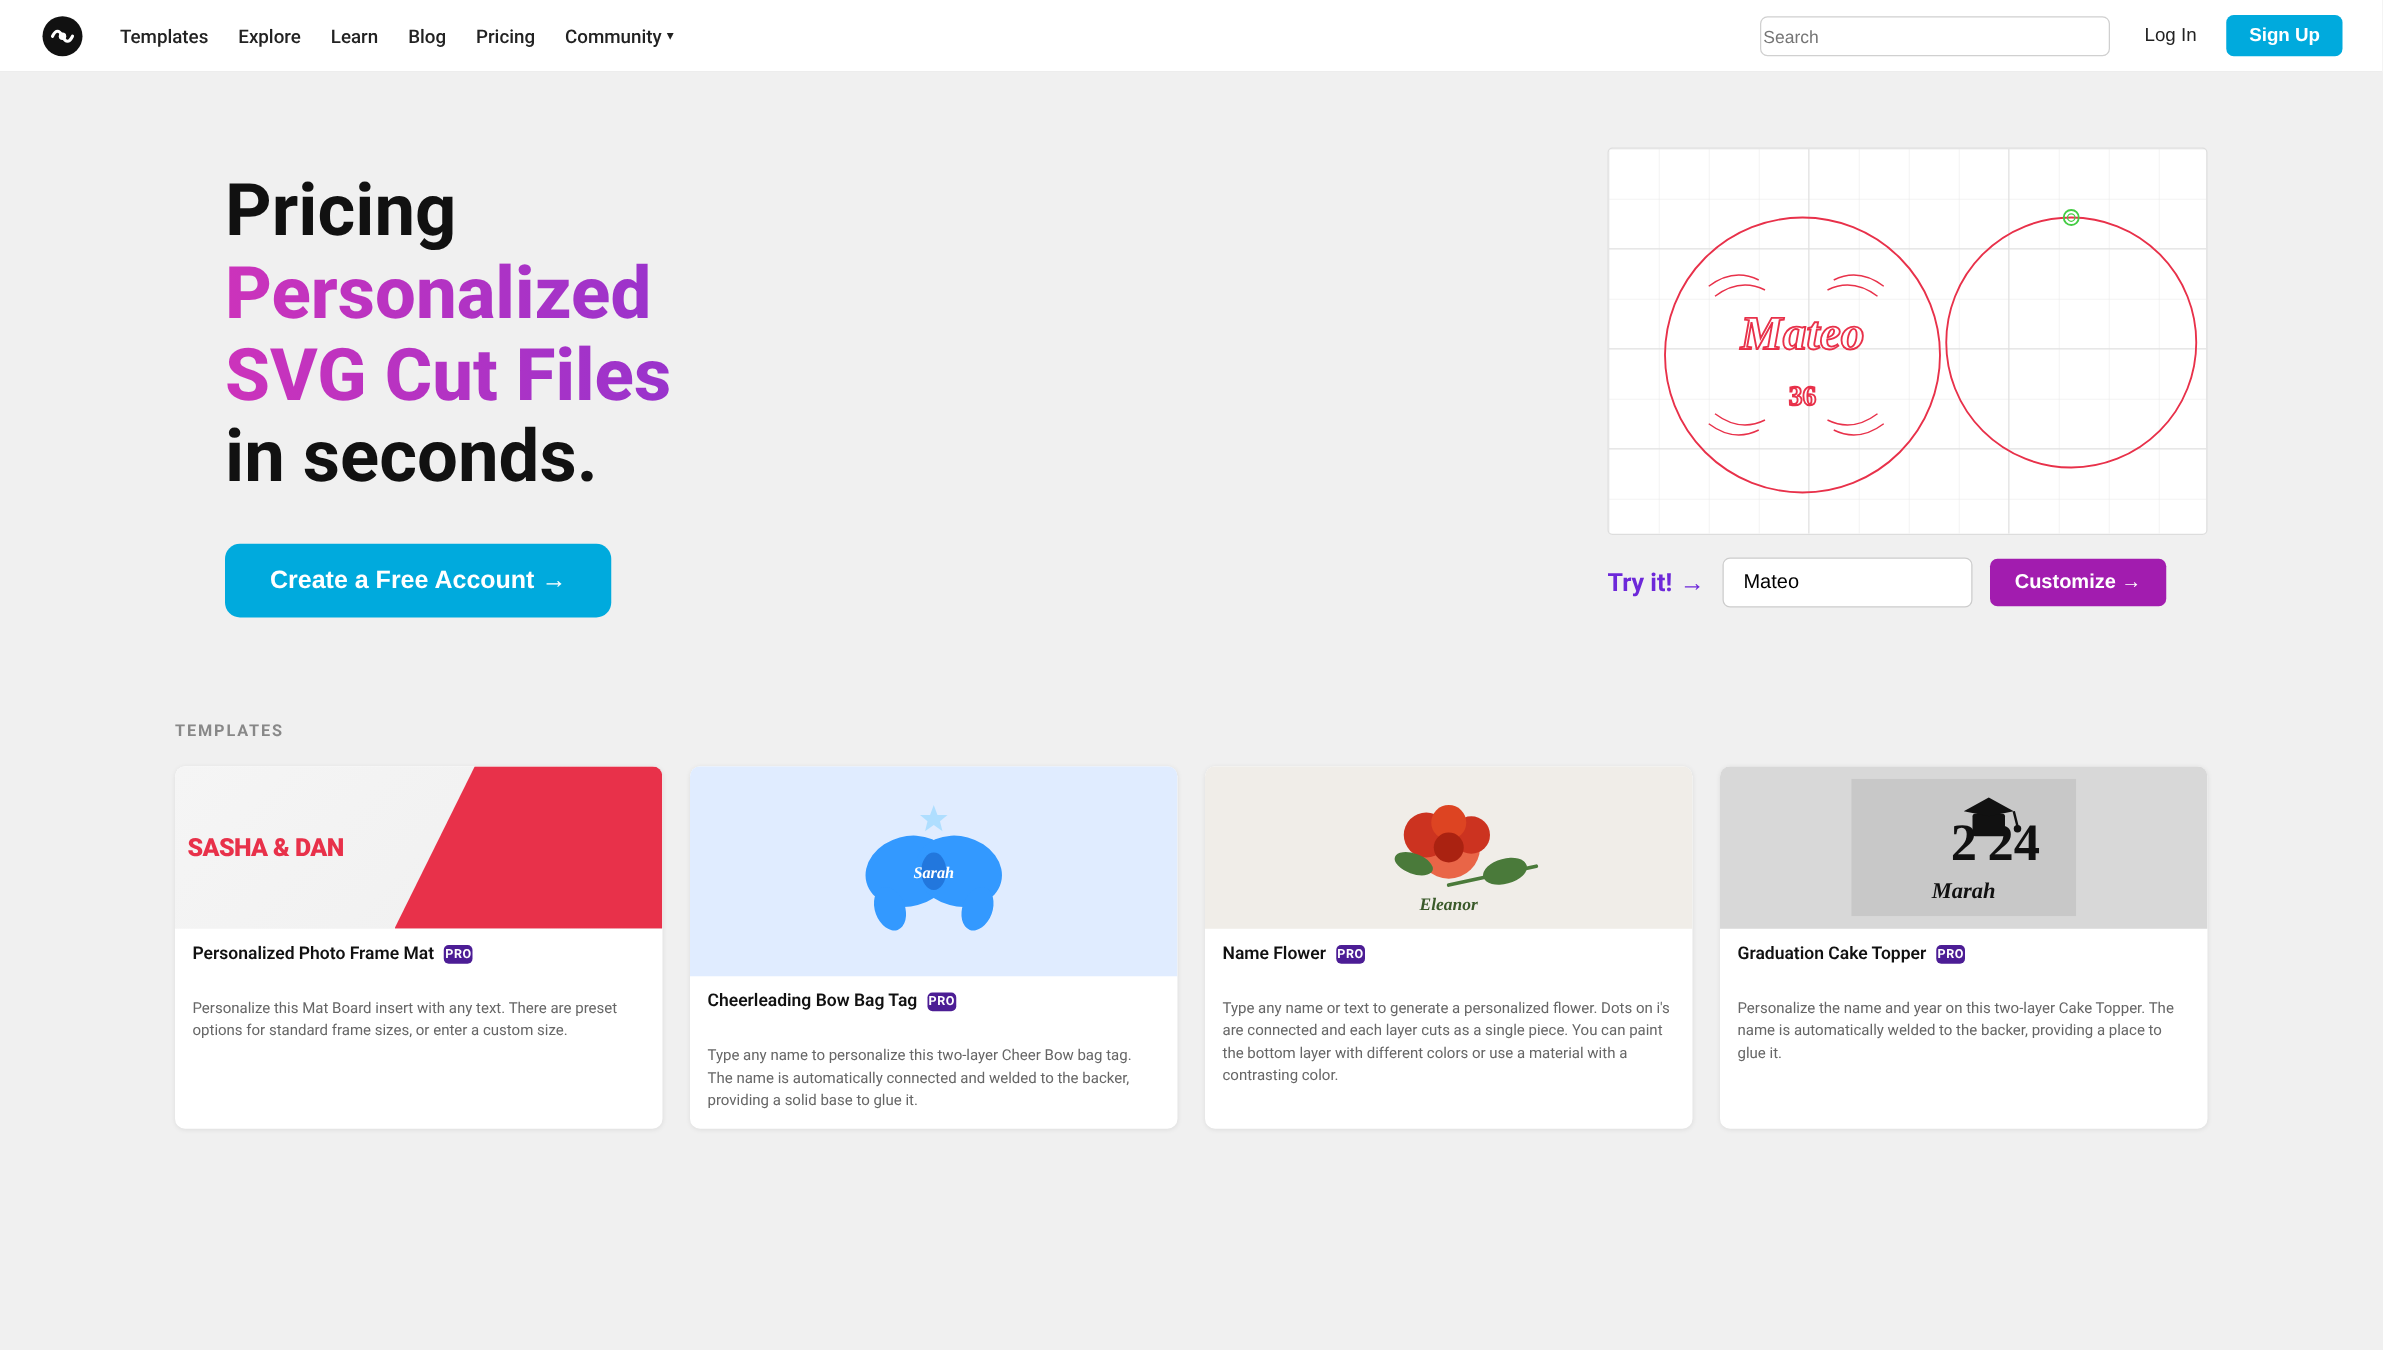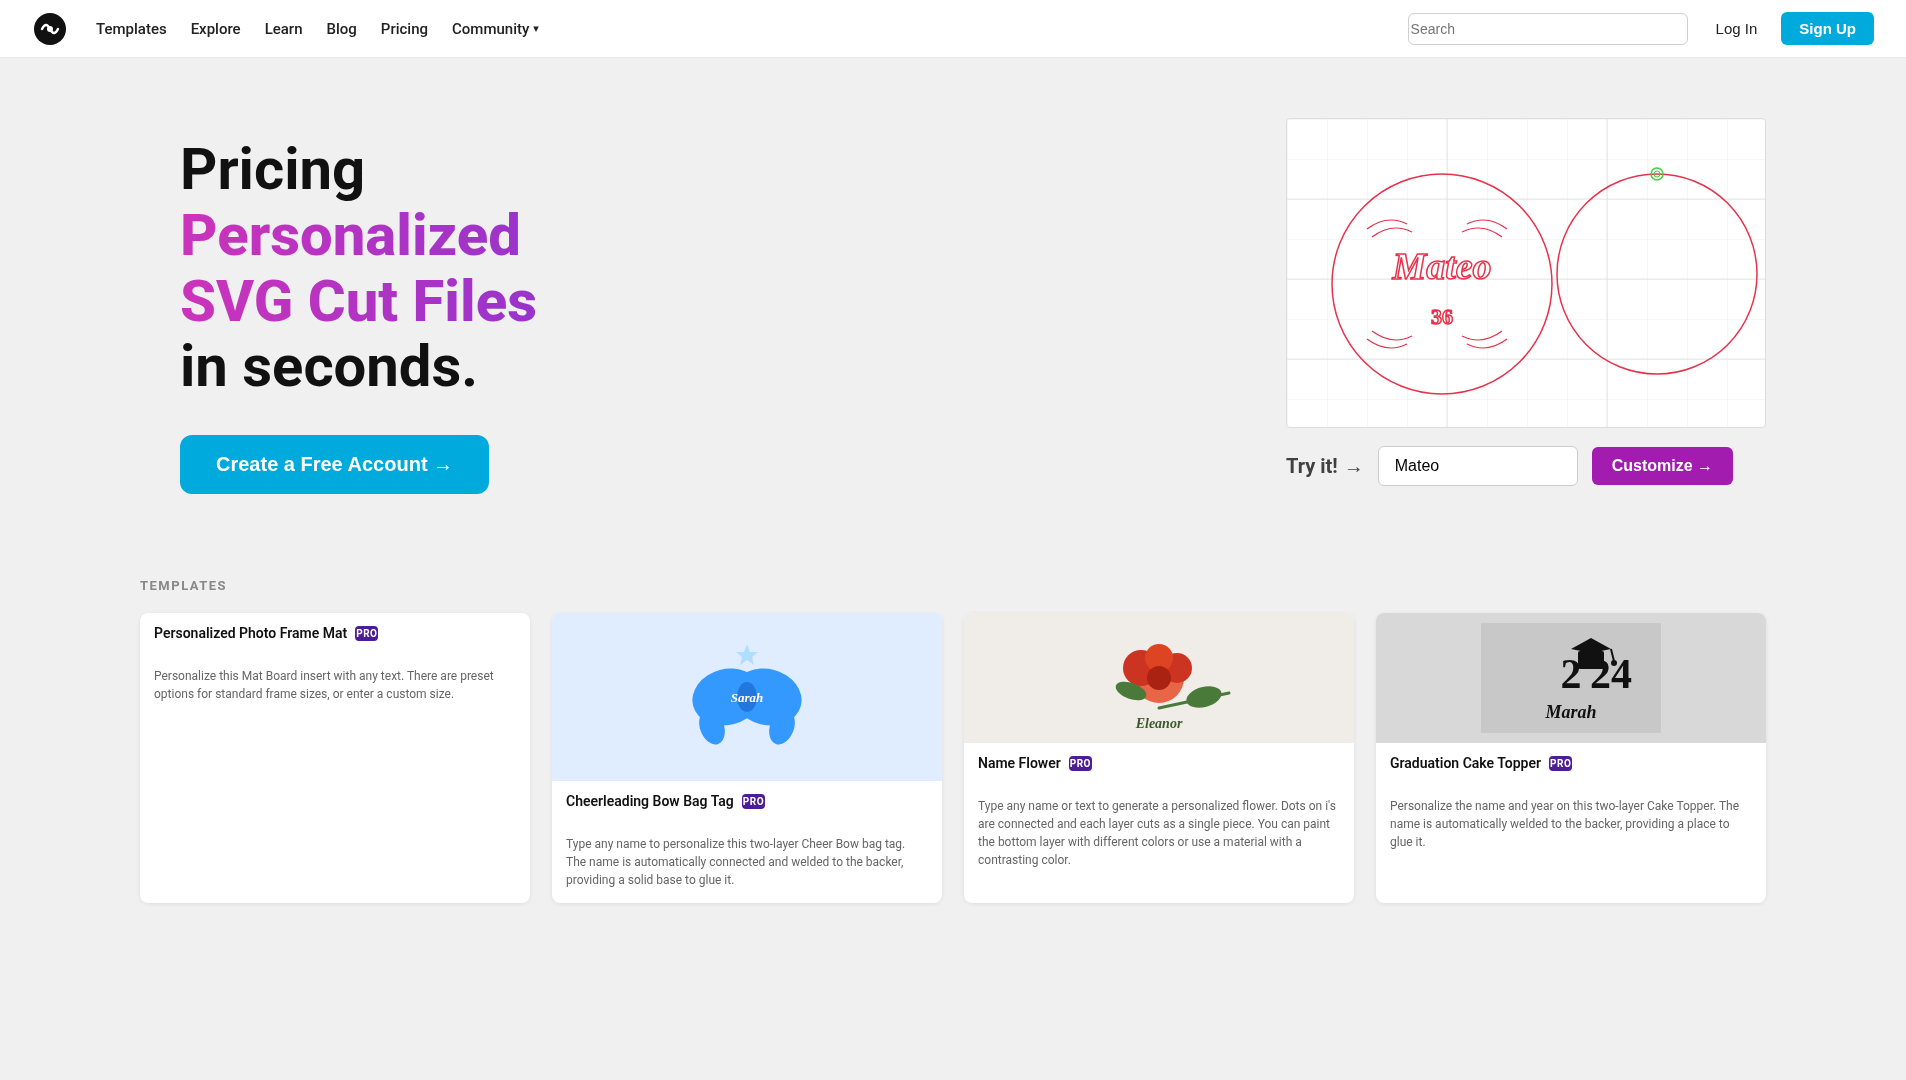--- a/index.html
+++ b/index.html
@@ -149,21 +149,21 @@
 
     .try-it-row {
       display: flex;
       align-items: center;
       gap: 14px;
       margin-top: 18px;
     }
     .try-it-label {
       font-size: 20px;
       font-weight: 700;
-      color: #404040;
+      color: #6d28d9;
       display: flex;
       align-items: center;
       gap: 6px;
     }
     .try-it-input {
       border: 1.5px solid #ccc;
       border-radius: 6px;
       padding: 10px 16px;
       font-size: 16px;
       width: 200px;
@@ -392,20 +392,24 @@
     </div>
   </div>
 </section>
 
 <section class="templates-section">
   <div class="templates-heading">TEMPLATES</div>
 
   <div class="templates-grid">
 
     <div class="template-card">
+      <div class="frame-illustration">
+        <div class="frame-red-shape"></div>
+        <div class="frame-text-sasha">SASHA &amp; DAN</div>
+      </div>
       <div class="template-info">
         <div class="template-title-row">
           <span class="template-title">Personalized Photo Frame Mat</span>
           <span class="pro-badge">PRO</span>
         </div>
         <p class="template-desc">Personalize this Mat Board insert with any text. There are preset options for standard frame sizes, or enter a custom size.</p>
       </div>
     </div>
 
     <div class="template-card">

